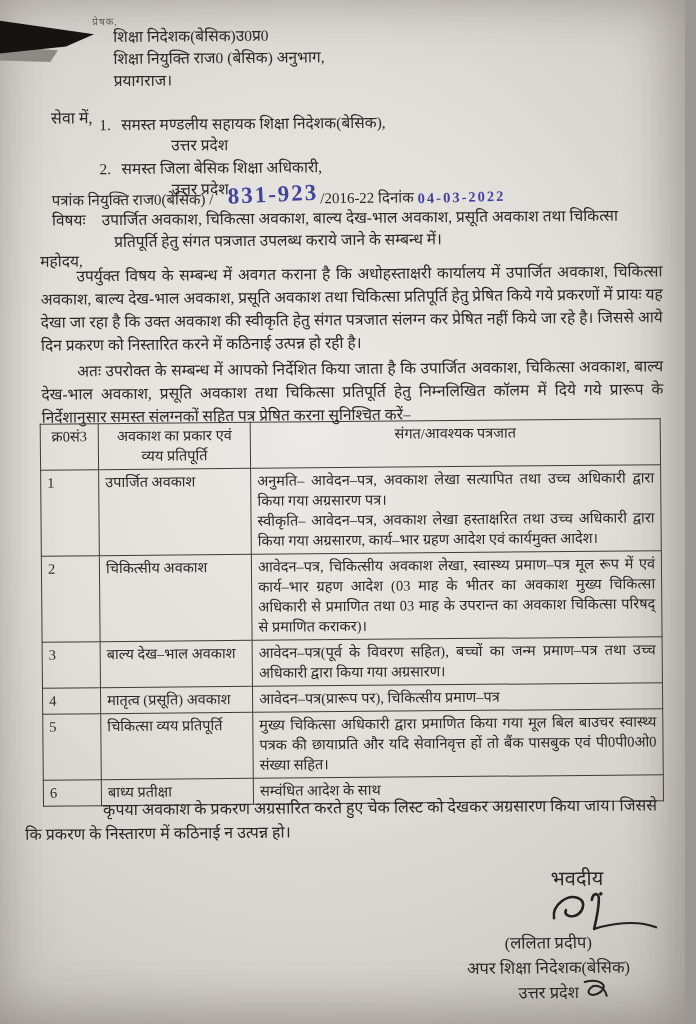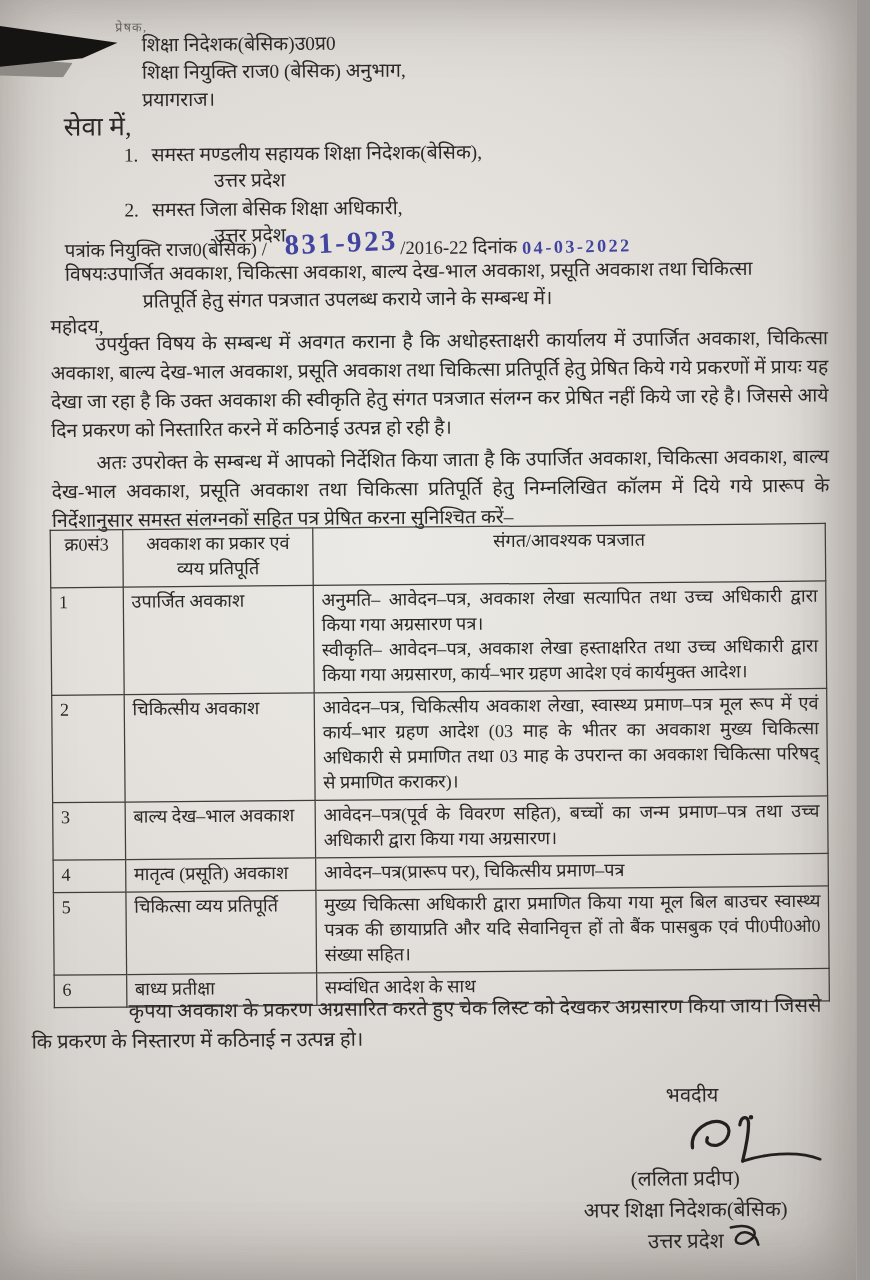--- a/index.html
+++ b/index.html
@@ -13,42 +13,42 @@
     font-family:"Liberation Serif","DejaVu Sans",serif;
     color:#2b2927;
   }
   .content{position:absolute;left:0;top:0;width:696px;transform:rotate(-0.5deg);}
   
   .clip{position:absolute;left:-6px;top:14px;width:104px;height:52px;}
   .clip .wedge{position:absolute;left:0;top:6px;width:100px;height:34px;background:#161412;clip-path:polygon(0 0,100% 42%,72% 78%,0 100%);}
   .clip .under{position:absolute;left:0;top:30px;width:64px;height:18px;background:#8d8a86;clip-path:polygon(0 10%,100% 35%,88% 100%,0 90%);}
   .corner-mark{position:absolute;left:92px;top:12px;font-size:10px;letter-spacing:1px;color:#4a4744;opacity:.8;}
   .from-block{position:absolute;left:113px;top:24px;font-size:15.5px;line-height:22px;}
-  .to-label{position:absolute;left:50px;top:84px;font-size:21px;}
+  .to-label{position:absolute;left:50px;top:104px;font-size:16px;}
   .recipients{position:absolute;left:98px;top:112px;font-size:15.5px;line-height:21px;}
   .recipient{margin-bottom:2px;}
   .recipient .num{display:inline-block;width:22px;}
   .recipient .l2{margin-left:72px;}
   .refline{position:absolute;left:50px;top:183px;font-size:15px;white-space:nowrap;}
   .hand-num{color:#4343a0;font-size:23px;font-weight:bold;letter-spacing:2px;display:inline-block;transform:rotate(-2deg) translateY(-2px);margin:0 2px 0 14px;}
   .hand-date{color:#4343a0;font-size:14.5px;font-weight:bold;letter-spacing:2px;display:inline-block;transform:rotate(-1deg);margin-left:4px;}
   .subject{position:absolute;left:50px;top:207px;width:600px;font-size:15.5px;line-height:22px;}
-  .subject .lbl{margin-right:0;}
+  .subject .lbl{margin-right:16px;}
   .subject .l2{margin-left:62px;}
   .salutation{position:absolute;left:38px;top:247px;font-size:15.5px;font-family:Liberation Serif, serif;}
   .para1{position:absolute;left:38px;top:262px;width:622px;font-size:15.5px;line-height:23px;text-align:justify;text-indent:36px;}
   .para2{position:absolute;left:38px;top:357px;width:622px;font-size:15.5px;line-height:23px;text-align:justify;text-indent:36px;}
   table.doc{position:absolute;left:36px;top:421px;width:620px;border-collapse:collapse;table-layout:fixed;font-size:14.5px;line-height:20px;}
   table.doc th,table.doc td{border:1.4px solid #3f3c39;padding:2px 6px 3px 6px;vertical-align:top;text-align:left;font-weight:normal;}
   table.doc th{text-align:center;}
   col.c1{width:58px;} col.c2{width:152px;} col.c3{width:410px;}
   td.sno{padding-left:8px;}
   .docs p{margin:0;text-align:justify;}
   .closing{position:absolute;left:18px;top:796px;width:650px;font-size:16px;line-height:24px;text-indent:78px;}
-  .signoff{position:absolute;left:525px;top:866px;font-size:16px;}
+  .signoff{position:absolute;left:543px;top:866px;font-size:20px;}
   .sig-svg{position:absolute;left:540px;top:890px;}
   .sig-block{position:absolute;left:400px;top:932px;width:280px;text-align:center;font-size:16.5px;line-height:25px;}
   .sig-name{position:relative;}
   .flourish-svg{position:absolute;margin-left:2px;margin-top:-2px;}
   .region-line{position:relative;}
 </style>
 </head>
 <body>
 
 <div class="page">

